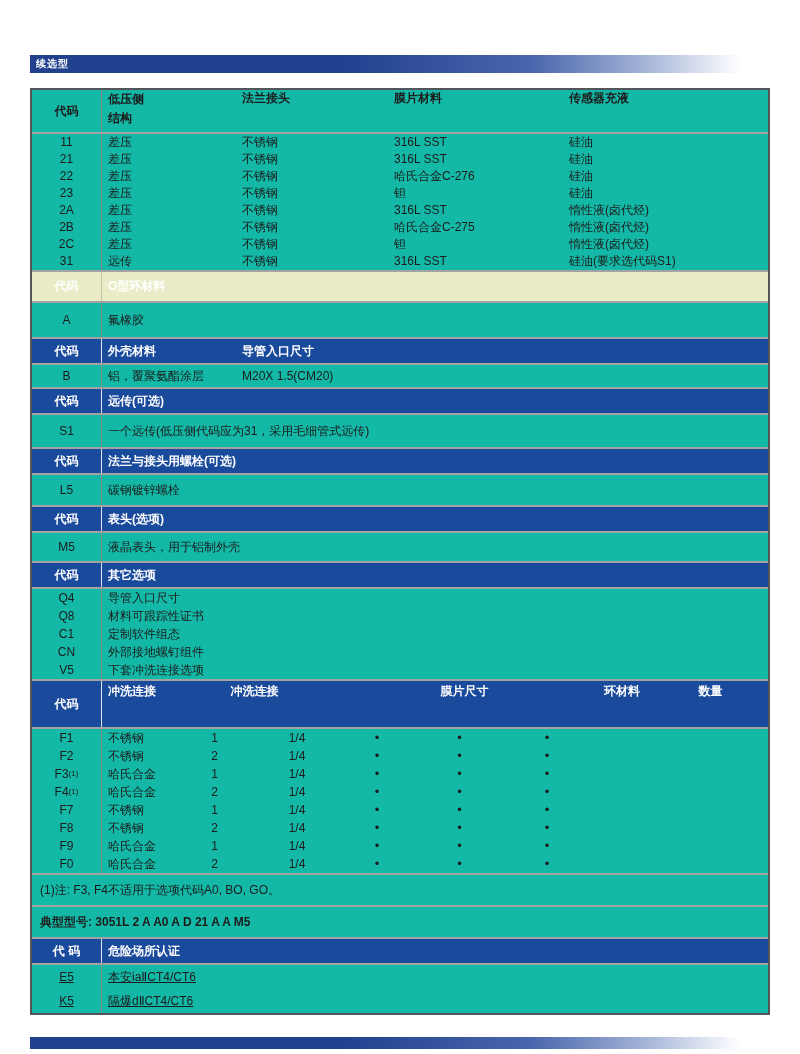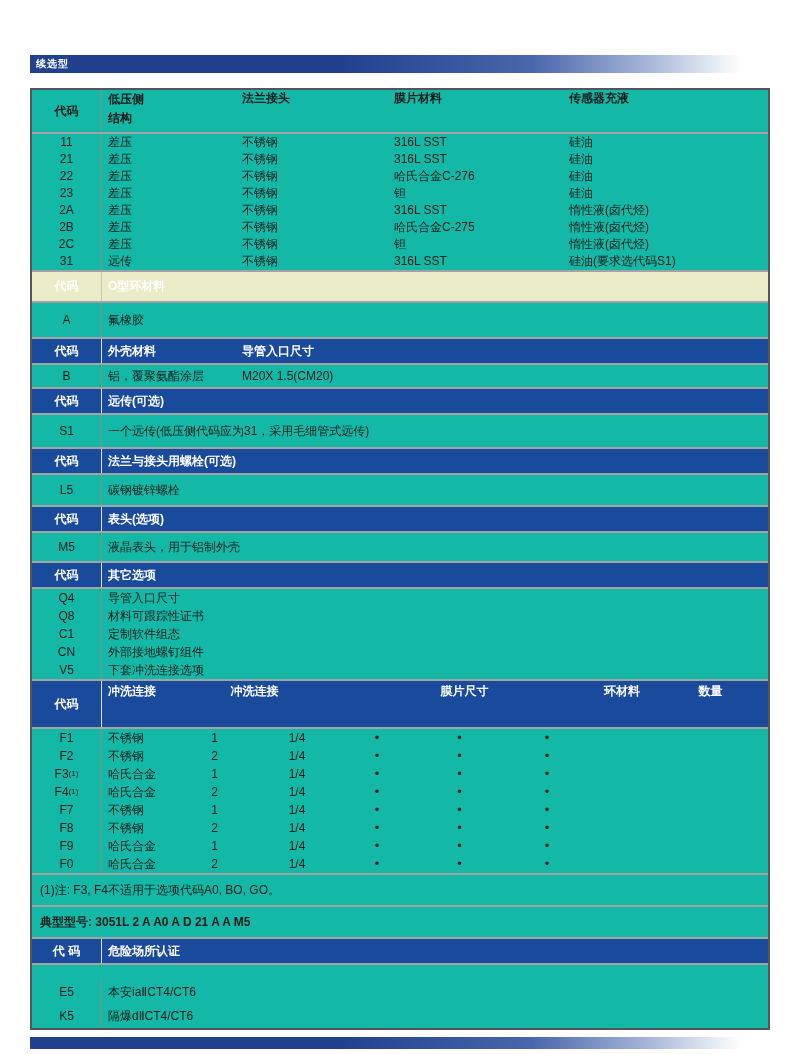--- a/index.html
+++ b/index.html
@@ -48,21 +48,21 @@
 
   
   .h17{height:17px;line-height:17px;}
   .h18{height:18px;line-height:18px;}
   .h22{height:22px;line-height:22px;}
   .h24{height:24px;line-height:24px;}
   .h28{height:28px;line-height:28px;}
   .h30{height:30px;line-height:30px;}
   .h32{height:32px;line-height:32px;}
   .h34{height:34px;line-height:34px;}
-  .padtop{padding-top:15px;}
+  .padtop{padding-top:0;text-decoration:underline;}
 
   
   .fhead{height:46px;align-items:stretch;}
   .fh-right{display:flex;flex-direction:row;justify-content:center;}
   .fh-r1,.fh-r2{display:grid;line-height:21px;}
   .fh-r1{grid-template-columns:70px 165px 255px 1fr;}
   .fh-r2{grid-template-columns:70px 85px 80px 80px 85px 90px 1fr;}
   .fh-r1 .cell.center,.fh-r2 .cell.center{text-align:center;padding-left:0;}
 
   .dot{font-size:13px;}

